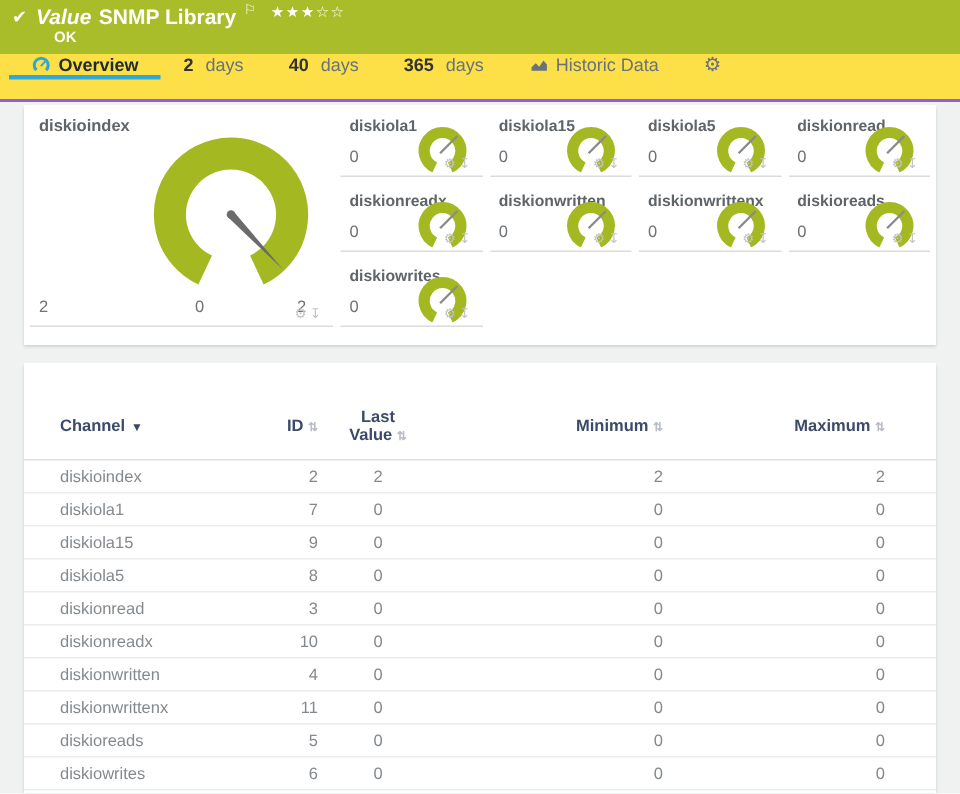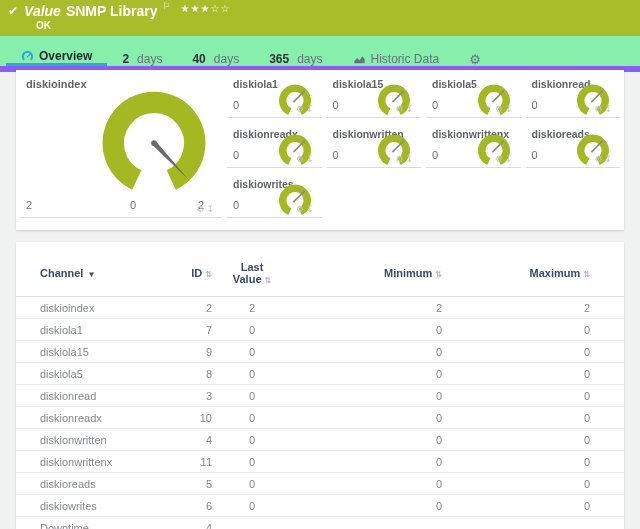--- a/index.html
+++ b/index.html
@@ -12,21 +12,21 @@
   
   .topbar{height:36px;background:#a9bc29;color:#fff;box-sizing:border-box;padding:3px 0 0 8px;}
   .topbar .line1{display:flex;align-items:center;}
   .check{font-size:12px;margin-right:6px;}
   .sensor-type{font-style:italic;font-weight:bold;font-size:14px;}
   .sensor-title{font-weight:bold;font-size:14px;margin-left:5px;}
   .flag{font-size:9px;margin-left:5px;position:relative;top:-5px;opacity:.9;}
   .stars{font-size:10px;margin-left:10px;letter-spacing:1px;position:relative;top:-3px;}
   .status-ok{font-size:10px;font-weight:bold;margin-left:28px;margin-top:1px;opacity:.95;}
   
-  .tabbar{height:30px;background:#86efac;border-bottom:6px solid #8b5cf6;display:flex;align-items:flex-end;padding-left:6px;font-size:12px;}
+  .tabbar{height:30px;background:#fde047;border-bottom:2px solid #8b5cf6;display:flex;align-items:flex-start;padding-left:6px;font-size:12px;}
   .tab{display:flex;align-items:center;gap:5px;padding:0 15px;color:#68727b;cursor:pointer;box-sizing:border-box;white-space:nowrap;}
   .tab.active{color:#1f2a33;font-weight:bold;border-bottom:3px solid #2da8d8;}
   .tab .num{font-weight:bold;color:#333;}
   .tab .unit{color:#68727b;margin-left:3px;}
   .tab svg{flex:0 0 auto;}
   .gear-glyph{font-size:13px;line-height:1;color:#6a737c;font-style:normal;}
   
   .card{position:absolute;left:16px;right:16px;background:#fff;box-shadow:0 1px 2px rgba(0,0,0,.15);}
   
   .gauge-card{top:70px;height:160px;display:grid;grid-template-columns:202px 1fr 1fr 1fr 1fr;grid-auto-rows:50px;column-gap:5px;padding:2px 4px 0 4px;box-sizing:border-box;}
@@ -37,21 +37,21 @@
   .bigsvg{display:block;margin:0 14px 0 auto;}
   .curval{position:absolute;left:6px;bottom:6px;font-size:11px;color:#6e7control377;}
   .curval,.gval{font-size:11px;color:#6e7377;}
   .curval{position:absolute;left:6px;bottom:6px;}
   .smin{position:absolute;left:110px;bottom:6px;font-size:11px;color:#6e7377;}
   .smax{position:absolute;left:178px;bottom:6px;font-size:11px;color:#6e7377;}
   .cicons{position:absolute;right:8px;bottom:3px;color:#c3c3c3;font-size:9px;display:flex;gap:2px;line-height:1;}
   .scell .gval{position:absolute;left:6px;bottom:6px;}
   .ssvg{position:absolute;right:10px;bottom:2px;}
   
-  .table-card{top:242px;bottom:0;padding:12px 0 0 0;box-sizing:border-box;overflow:hidden;}
+  .table-card{top:242px;bottom:0;padding:23px 0 0 0;box-sizing:border-box;overflow:hidden;}
   table{width:100%;border-collapse:collapse;font-size:11px;table-layout:fixed;}
   th{color:#3b4a66;font-weight:bold;text-align:left;padding:7px 0 9px 0;vertical-align:middle;line-height:12px;}
   th.c,.td-c{text-align:center;}
   th.r,.td-r{text-align:right;}
   td{height:21px;padding:0;border-top:1px solid #ececec;color:#84898e;}
   thead th{border-bottom:1px solid #e0e0e0;}
   .pad-l{padding-left:24px;}
   .sort{color:#b8bcc6;font-size:8px;margin-left:3px;}
   .caret{color:#3b4a66;font-size:8px;margin-left:4px;}
   .chset{position:relative;display:inline-block;width:14px;height:13px;color:#49535e;}

